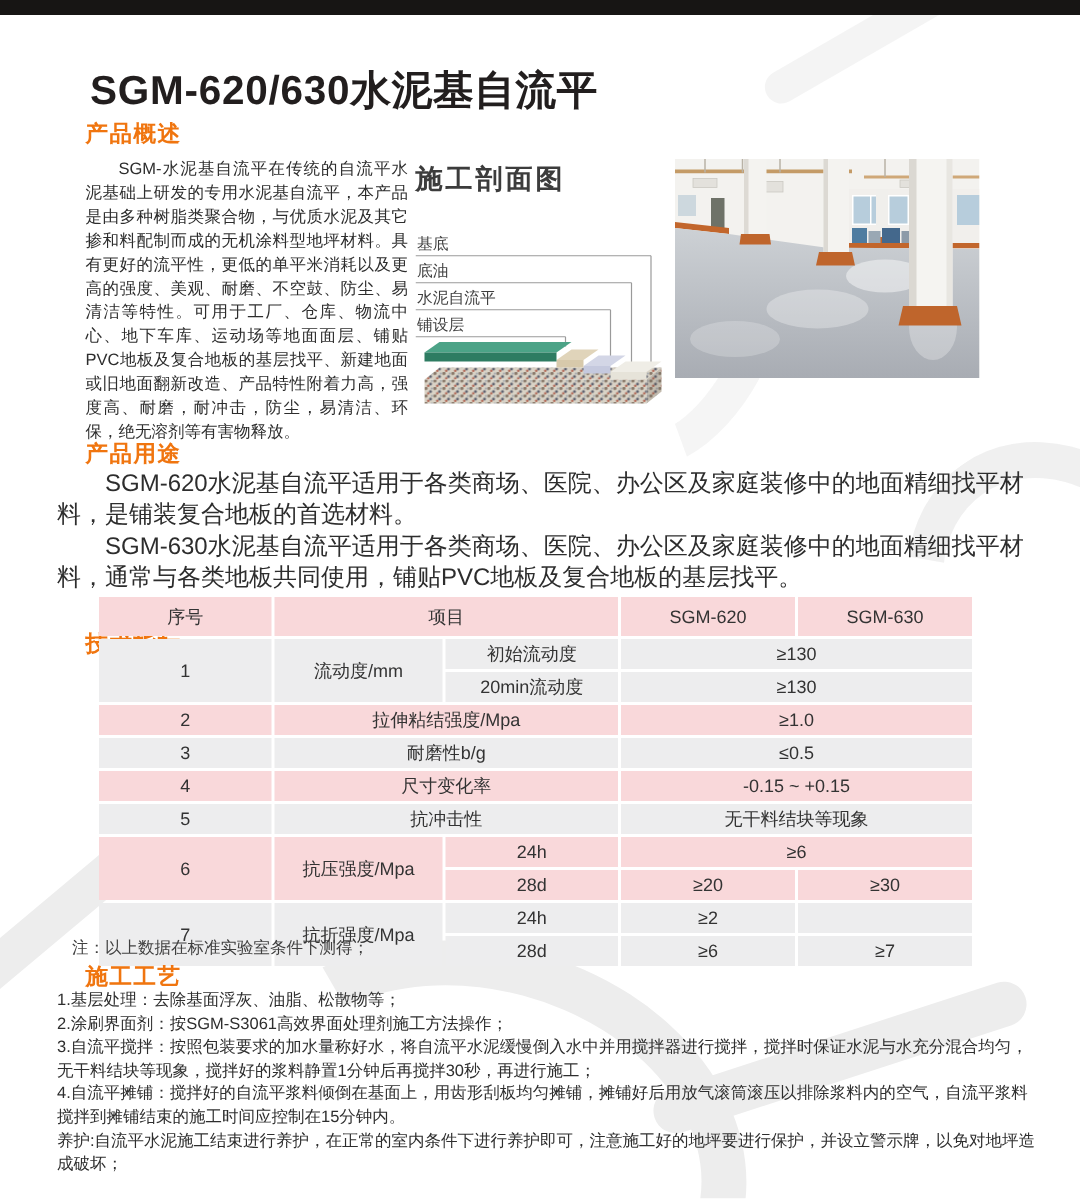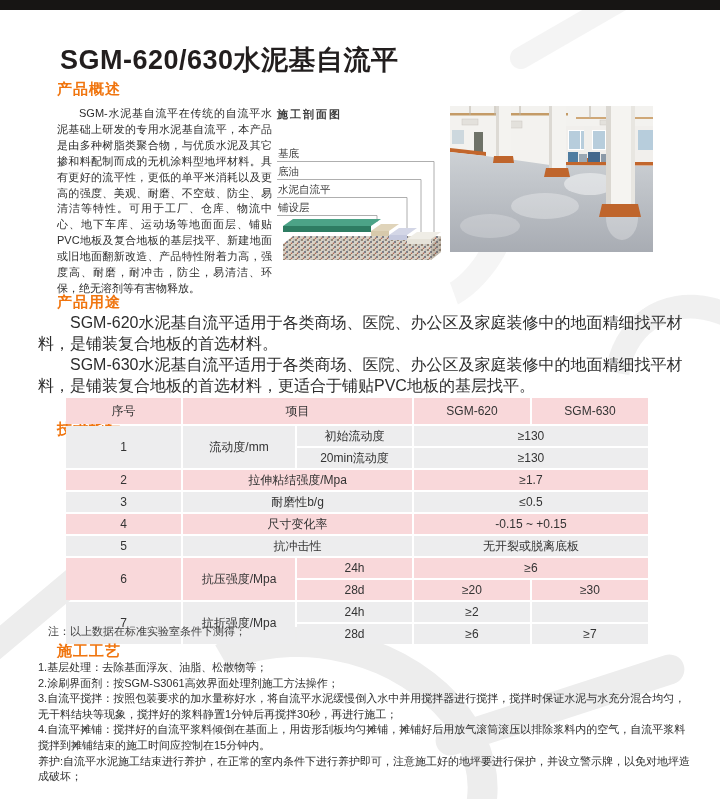--- a/index.html
+++ b/index.html
@@ -25,21 +25,21 @@
   #h-overview { left:57px; top:80px; }
   #h-usage    { left:57px; top:293px; }
   #h-specs    { left:57px; top:376px;margin-top:44px; }
   #h-process  { left:57px; top:642px; }
 
   .overview-body { position:absolute; left:57px; top:106px; width:215px;
                    font-size:11px; line-height:15.9px; text-align:justify;
                    text-indent:2em; color:#2d2d2d; }
 
   .diagram { position:absolute; left:277px; top:107px; width:172px; }
-  .diagram-title { font-size:11px; font-weight:bold; color:#3c3c3c;
+  .diagram-title { font-size:18px; font-weight:bold; color:#3c3c3c;
                    letter-spacing:2px; margin:0 0 22px 0; }
   .dlbl { font-size:10.5px; fill:#3f3f3f; }
 
   .photo { position:absolute; left:450px; top:106px; width:203px; height:146px; }
 
   .usage-body { position:absolute; left:38px; top:312px; width:654px;
                 font-size:16px; line-height:21px; color:#2d2d2d; }
   .usage-body p { margin:0; text-indent:2em; }
 
   .spec-table { position:absolute; left:64px; top:396px; border-collapse:separate;
@@ -182,21 +182,21 @@
       <polygon points="96,62 118,62 120,71 94,71" fill="#bf652c"></polygon>
       <rect x="156" y="0" width="29" height="98" fill="#f5f4f1"></rect>
       <rect x="156" y="0" width="5" height="98" fill="#dbd8d2"></rect>
       <rect x="181" y="0" width="4" height="98" fill="#e8e6e1"></rect>
       <polygon points="152,98 188,98 191,111 149,111" fill="#bf652c"></polygon>
     </svg>
 
     <div class="sec-heading" id="h-usage">产品用途</div>
     <div class="usage-body">
       <p>SGM-620水泥基自流平适用于各类商场、医院、办公区及家庭装修中的地面精细找平材料，是铺装复合地板的首选材料。</p>
-      <p>SGM-630水泥基自流平适用于各类商场、医院、办公区及家庭装修中的地面精细找平材料，是铺装复合地板的首选材料，更适合于铺贴PVC地板的基层找平。</p>
+      <p>SGM-630水泥基自流平适用于各类商场、医院、办公区及家庭装修中的地面精细找平材料，通常与各类地板共同使用，铺贴PVC地板及复合地板的基层找平。</p>
     </div>
 
     <div class="sec-heading" id="h-specs">技术指标</div>
 
     <table class="spec-table">
       <colgroup>
         <col style="width:115px">
           <col style="width:112px">
           <col style="width:115px">
         <col style="width:116px">
@@ -215,36 +215,36 @@
         <td>初始流动度</td>
         <td colspan="2">≥130</td>
       </tr>
       <tr class="gray">
         <td>20min流动度</td>
         <td colspan="2">≥130</td>
       </tr>
       <tr class="pink">
         <td>2</td>
         <td colspan="2">拉伸粘结强度/Mpa</td>
-        <td colspan="2">≥1.7</td>
+        <td colspan="2">≥1.0</td>
       </tr>
       <tr class="gray">
         <td>3</td>
         <td colspan="2">耐磨性b/g</td>
         <td colspan="2">≤0.5</td>
       </tr>
       <tr class="pink">
         <td>4</td>
         <td colspan="2">尺寸变化率</td>
         <td colspan="2">-0.15 ~ +0.15</td>
       </tr>
       <tr class="gray">
         <td>5</td>
         <td colspan="2">抗冲击性</td>
-        <td colspan="2">无开裂或脱离底板</td>
+        <td colspan="2">无干料结块等现象</td>
       </tr>
       <tr class="pink">
         <td rowspan="2">6</td>
         <td rowspan="2">抗压强度/Mpa</td>
         <td>24h</td>
         <td colspan="2">≥6</td>
       </tr>
       <tr class="pink">
         <td>28d</td>
         <td>≥20</td>

